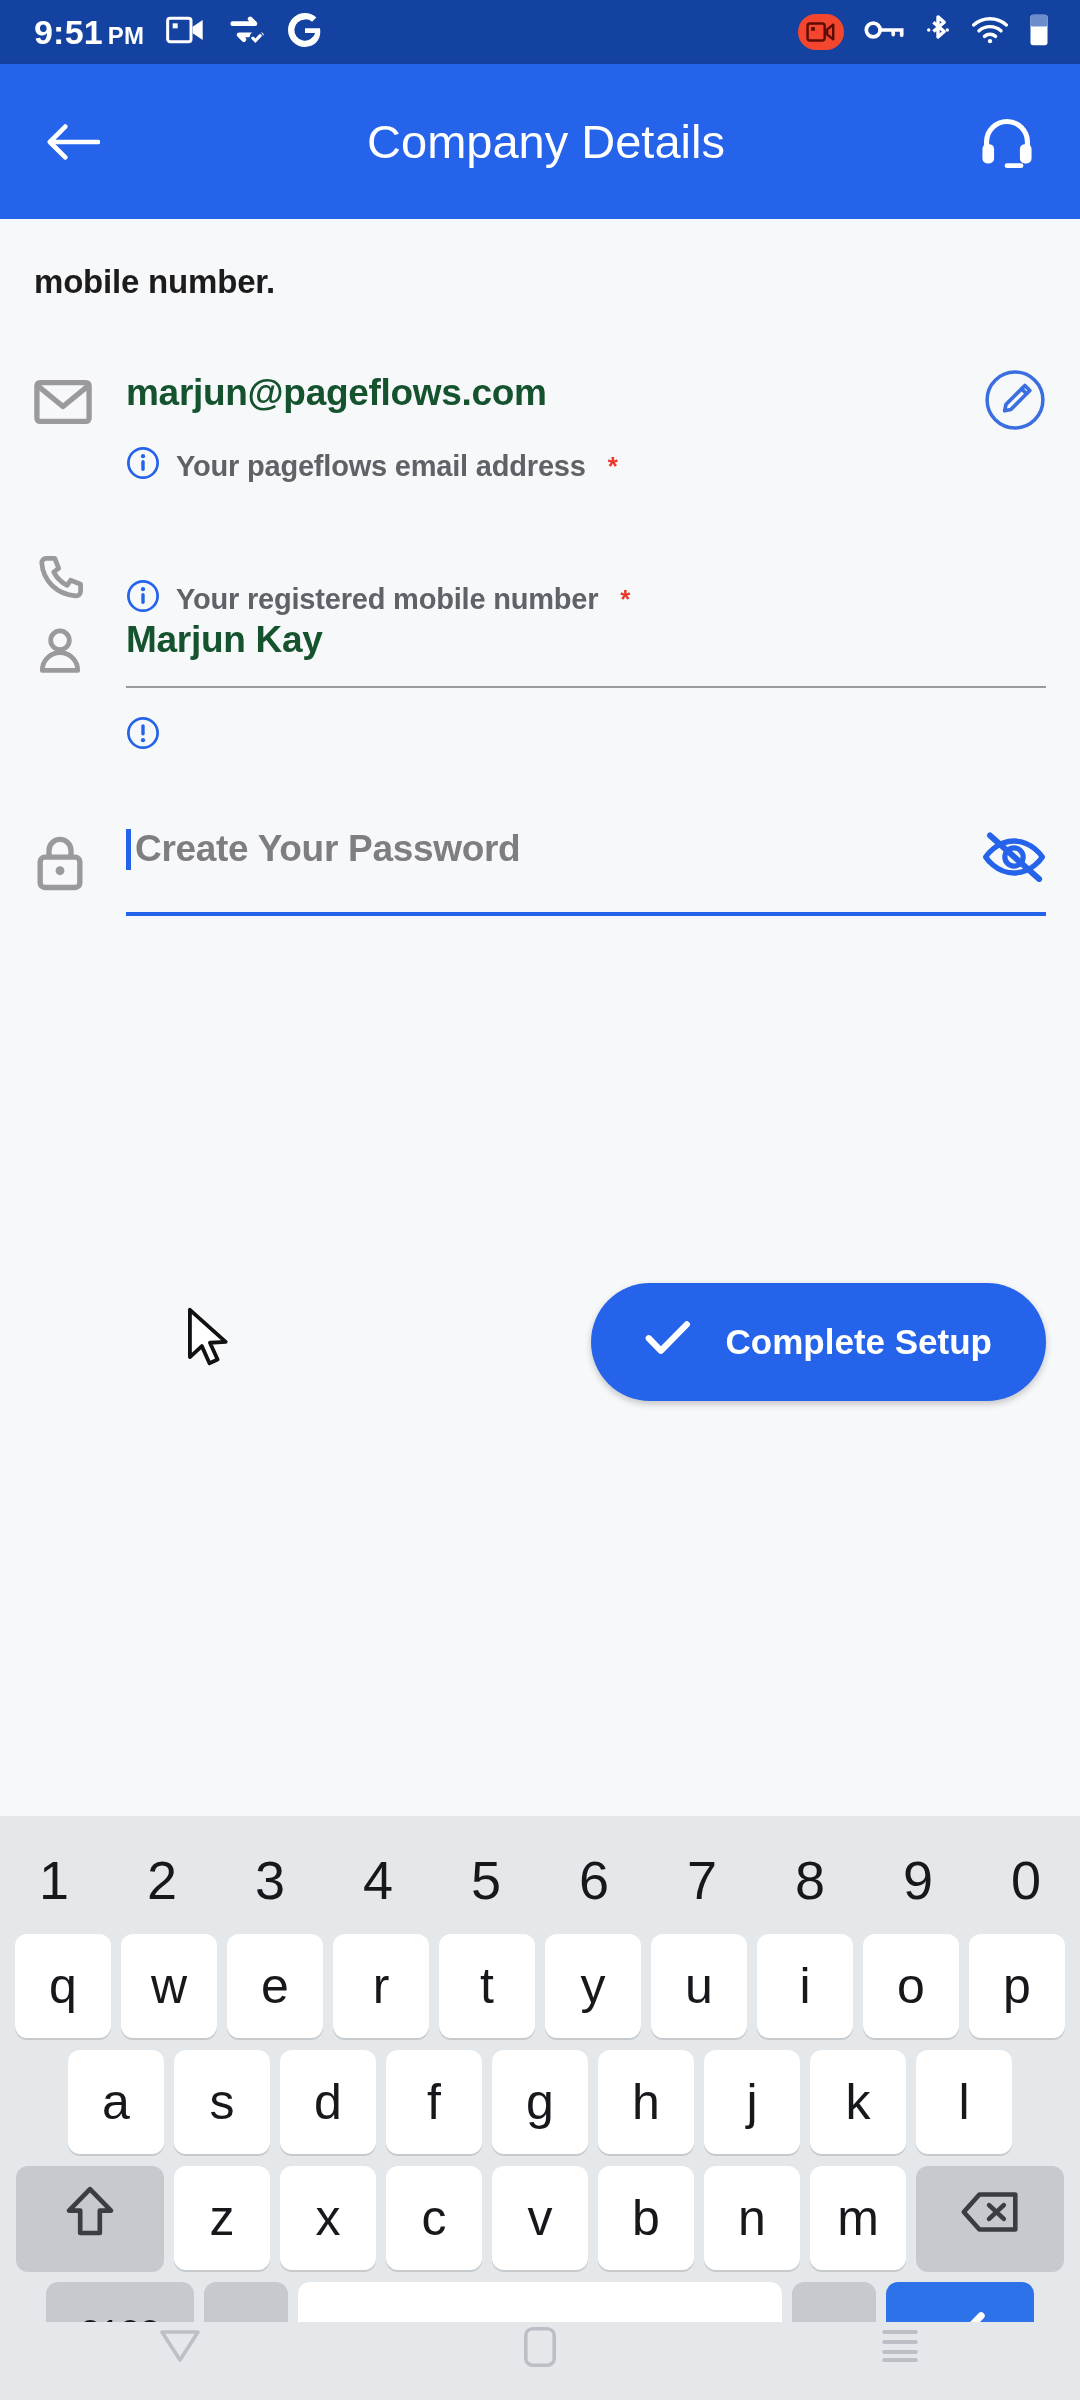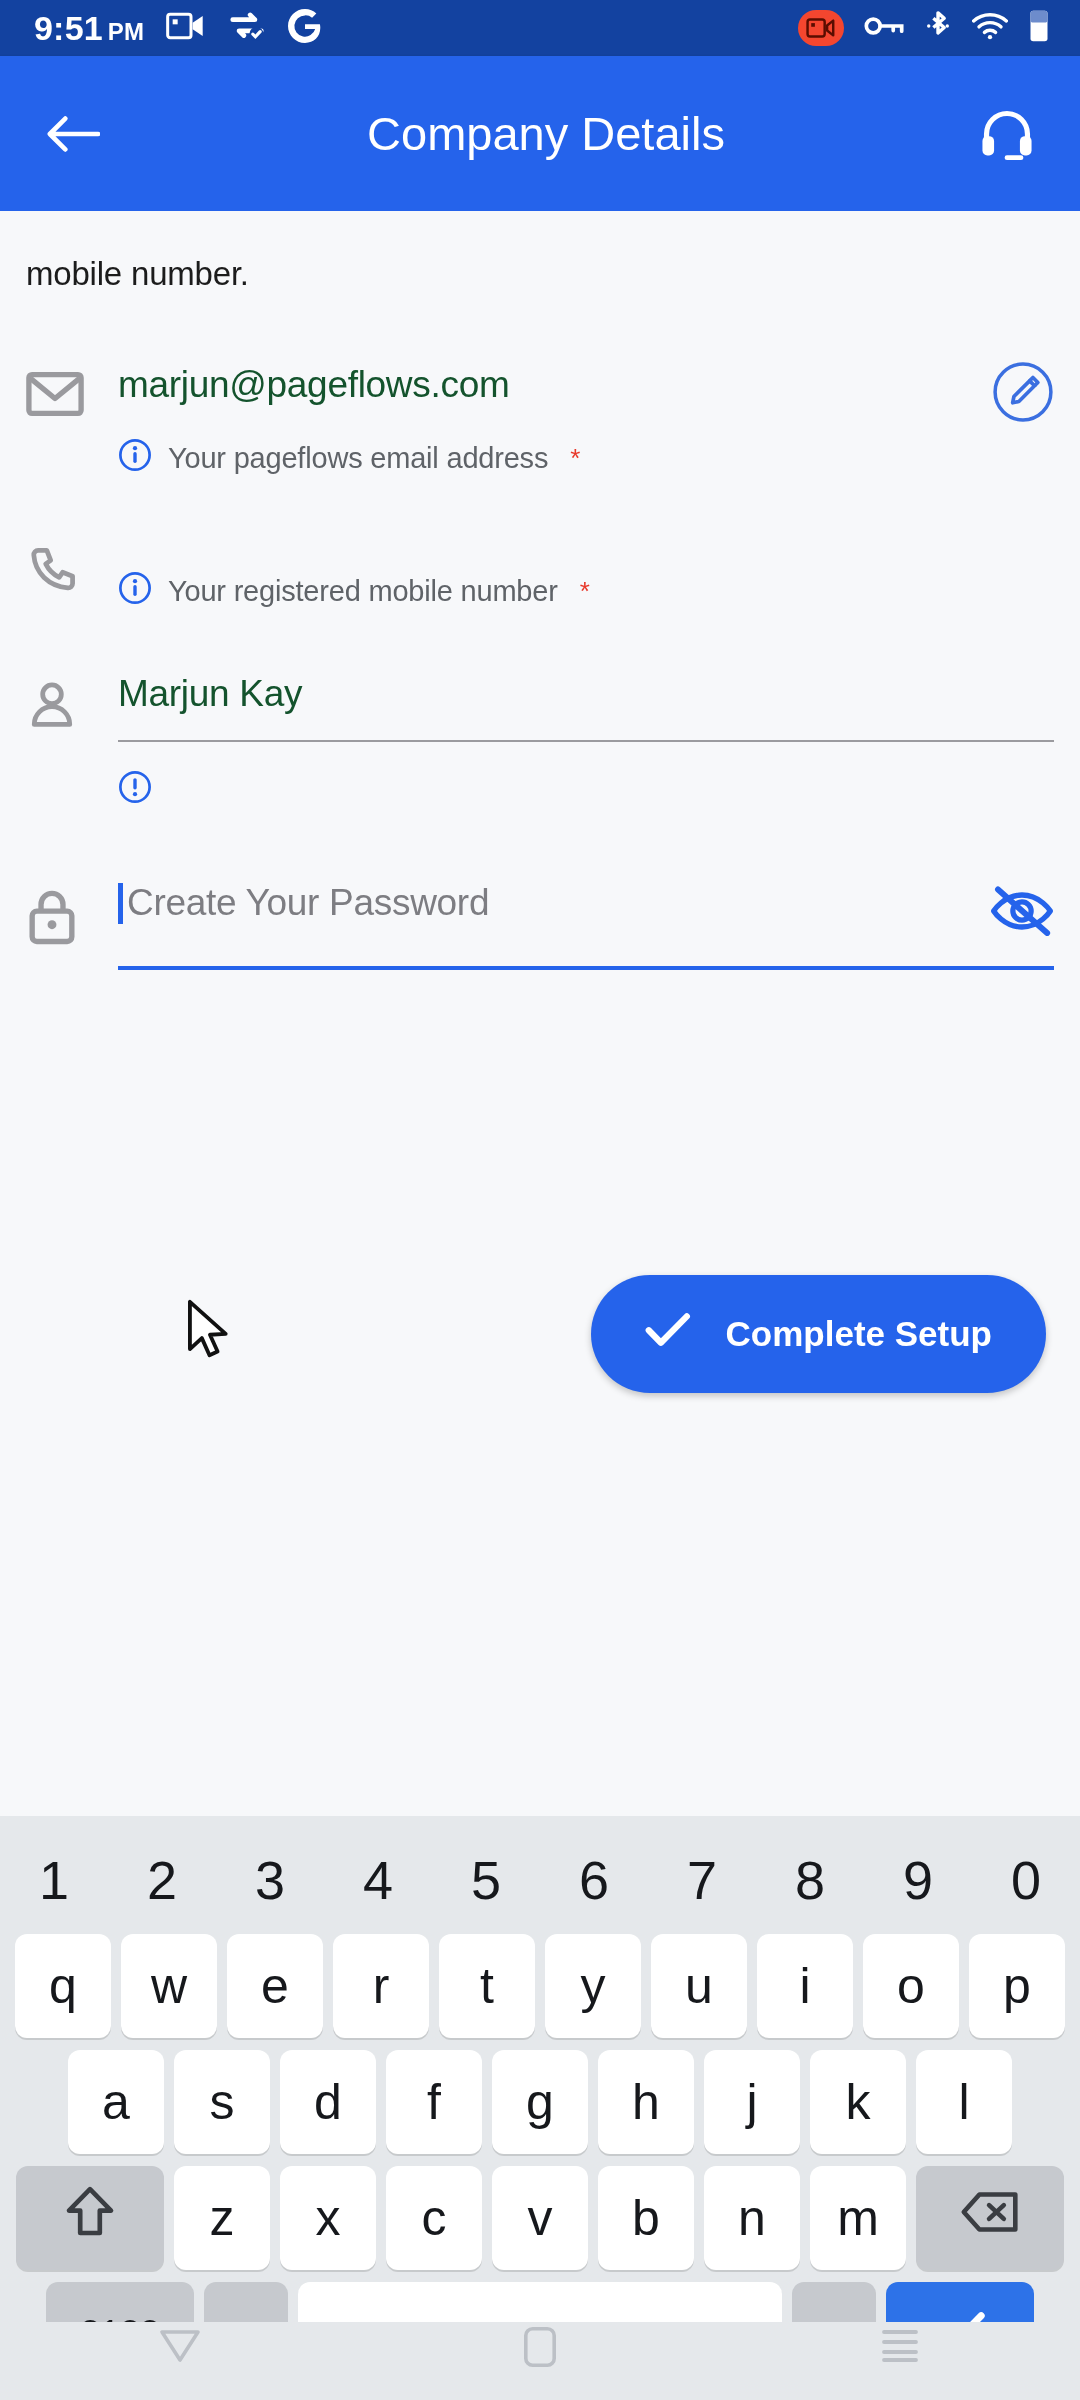--- a/index.html
+++ b/index.html
@@ -6,21 +6,21 @@
   html,body { width:1080px; height:2400px; }
   body {
     font-family: "Liberation Sans", sans-serif;
     background:#f7f8fa;
     overflow:hidden;
     position:relative;
   }
 
   
   #status-bar {
-    height:56px; background:#1342a0;
+    height:64px; background:#1342a0;
     display:flex; align-items:center; justify-content:space-between;
     padding:0 30px 0 34px; color:#ffffff;
   }
   .status-left { display:flex; align-items:center; gap:22px; }
   .clock { font-size:34px; font-weight:700; letter-spacing:0.2px; }
   .clock .ampm { font-size:24px; font-weight:700; margin-left:5px; }
   .status-right { display:flex; align-items:center; gap:20px; }
   .rec-badge {
     width:46px;height:36px;background:#f4462f;border-radius:18px;
     display:flex;align-items:center;justify-content:center;
@@ -34,21 +34,21 @@
   }
   #app-bar .title {
     color:#fff; font-size:47px; font-weight:400;
     position:absolute; left:12px; right:0; text-align:center;
     pointer-events:none;
   }
   .appbar-btn { width:78px;height:78px;display:flex;align-items:center;justify-content:center;z-index:2; }
   .appbar-right { margin-left:auto; }
 
   
-  #content { background:#f7f8fa; padding:0 26px; height:1000px; position:relative; }
+  #content { background:#f7f8fa; padding:0 34px; height:1000px; position:relative;font-weight:bold; }
   .intro-text { font-size:33px; color:#1c1c1c; padding-top:44px; letter-spacing:-.2px; }
 
   .field { display:flex; align-items:flex-start; position:relative; }
   .field-icon { width:92px; flex:0 0 92px; display:flex; justify-content:flex-start; padding-top:6px; }
   .field-body { flex:1; }
   .field-value { font-size:37px; color:#14532d; letter-spacing:-.3px; line-height:1.1; }
   .placeholder { color:#7d7d82; }
   .underline { height:2px; background:#9b9b9f; margin-top:26px; }
   .underline.focused { height:4px; background:#2563eb; }
   .helper {
@@ -237,21 +237,21 @@
               <circle cx="10" cy="6" r="1.25" fill="#2563eb"></circle>
               <rect x="9" y="8.3" width="2" height="6.4" rx="1" fill="#2563eb"></rect>
             </svg>
         </span>
         <span>Your registered mobile number</span>
         <span class="req">*</span>
       </div>
     </div>
   </div>
 
-  <div class="field" style="margin-top:62px;">
+  <div class="field" style="">
     <div class="field-icon">
       <svg width="52" height="52" viewBox="0 0 24 24">
           <circle cx="12" cy="6.6" r="4.3" fill="none" stroke="#9a9a9e" stroke-width="2.2"></circle>
           <path d="M3.8 20.5a8.2 8.2 0 0116.4 0z" fill="none" stroke="#9a9a9e" stroke-width="2.2" stroke-linejoin="round"></path>
         </svg>
     </div>
     <div class="field-body">
       <div class="field-value">Marjun Kay</div>
       <div class="underline"></div>
       <div class="helper" style="margin-top:28px;">

